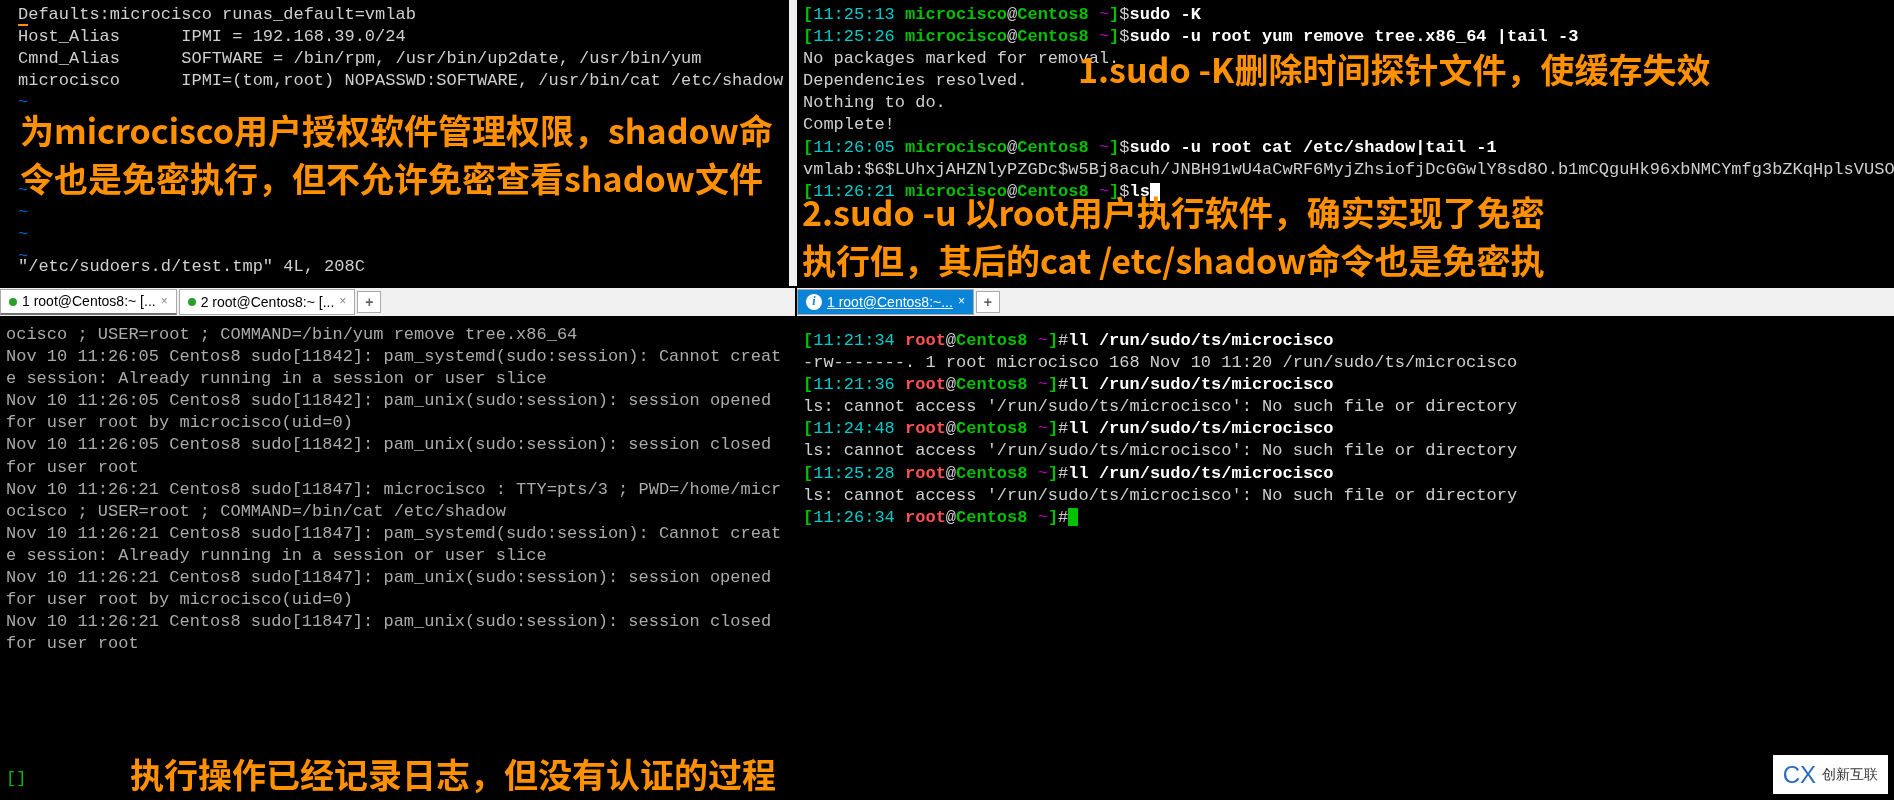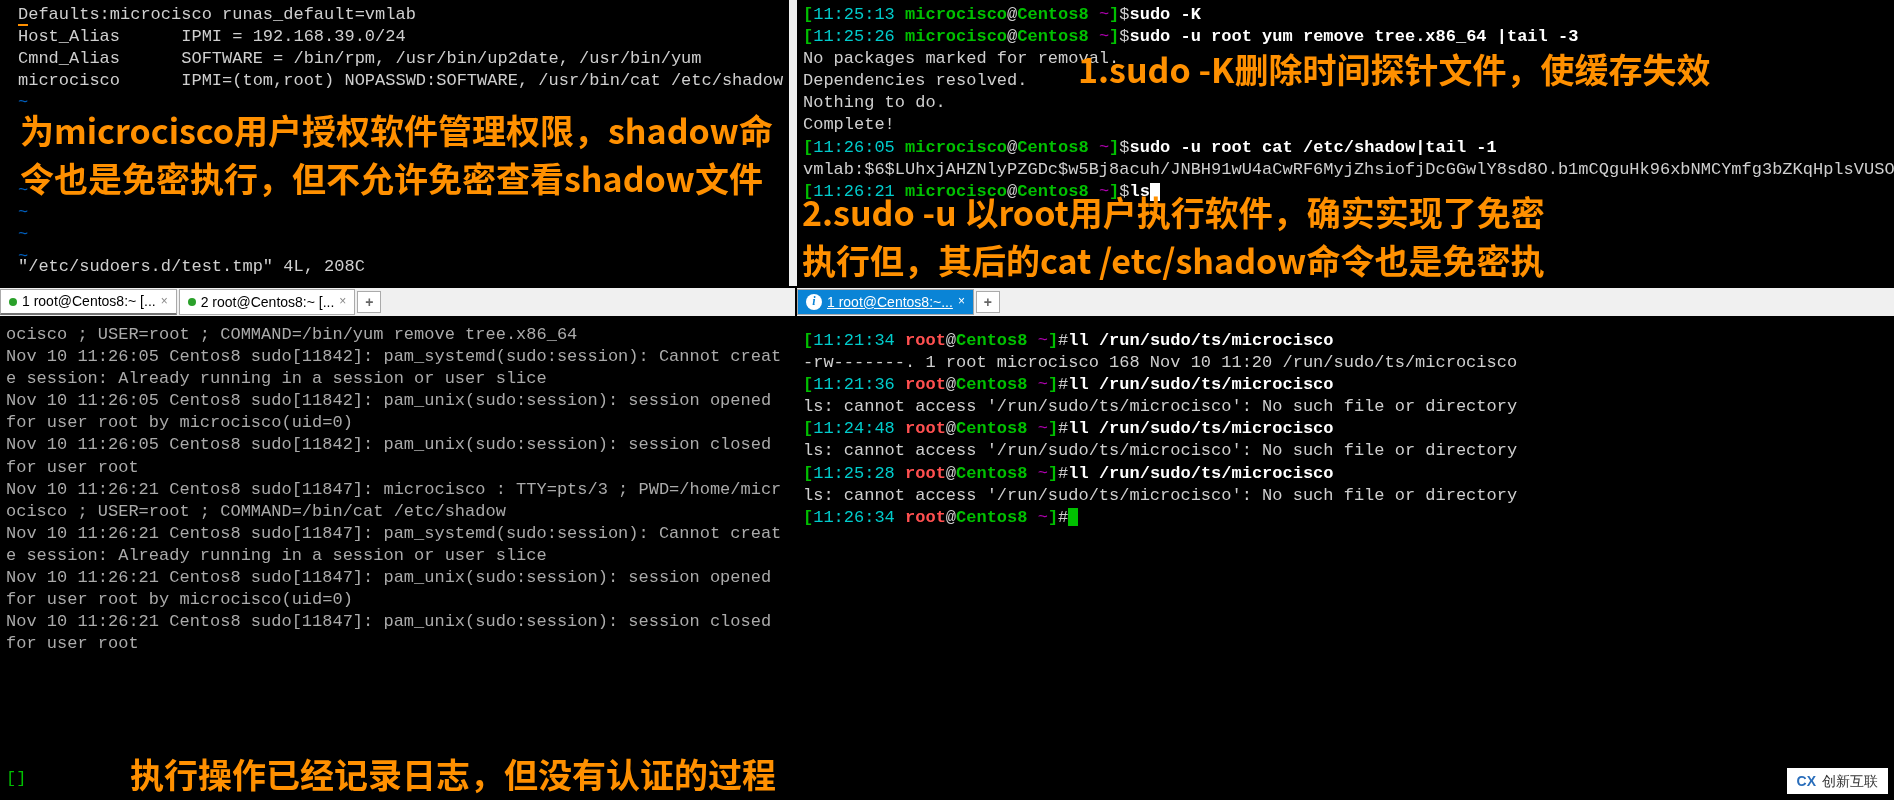--- a/index.html
+++ b/index.html
@@ -83,21 +83,21 @@
 
 .infoicon {
  display:inline-flex; width:16px;height:16px;border-radius:50%;background:#fff;color:#0a84d6;
  align-items:center;justify-content:center;font-weight:bold;font-size:12px;font-style:italic;font-family:serif;
 }
 .watermark{
   position:absolute; right:6px; bottom:6px; background:#fff; padding:4px 10px;
   font-family:'Microsoft YaHei','SimHei',sans-serif; font-size:14px; color:#333;
   display:flex;align-items:center;gap:6px;
 }
-.wm-logo{font-weight:bold;color:#2a6ebb;font-size:14px;}
+.wm-logo{font-weight:normal;color:#2a6ebb;font-size:24px;}
 </style>
 </head>
 <body>
 
 <div class="quad tl">
   <div class="scroll-hint"></div>
   <div class="term-content" id="tl-lines"><div><span class="white underline-cap">D</span><span class="white">efaults:microcisco runas_default=vmlab</span></div><div><span class="white">Host_Alias      IPMI = 192.168.39.0/24</span></div><div><span class="white">Cmnd_Alias      SOFTWARE = /bin/rpm, /usr/bin/up2date, /usr/bin/yum</span></div><div><span class="white">microcisco      IPMI=(tom,root) NOPASSWD:SOFTWARE, /usr/bin/cat /etc/shadow</span></div><div><span class="tilde">~</span></div></div>
   <div class="annot ann-orange" style="left:8px;top:106px;width:770px;">为microcisco用户授权软件管理权限，shadow命令也是免密执行，但不允许免密查看shadow文件</div>
   <div class="term-content" style="position:absolute;left:0;top:176px;" id="tl-trail"><div class="tilde">~</div><div class="tilde">~</div><div class="tilde">~</div><div class="tilde">~</div></div>
   <div class="term-content" style="position:absolute;left:0;bottom:4px;"><span class="white">"/etc/sudoers.d/test.tmp" 4L, 208C</span></div>

